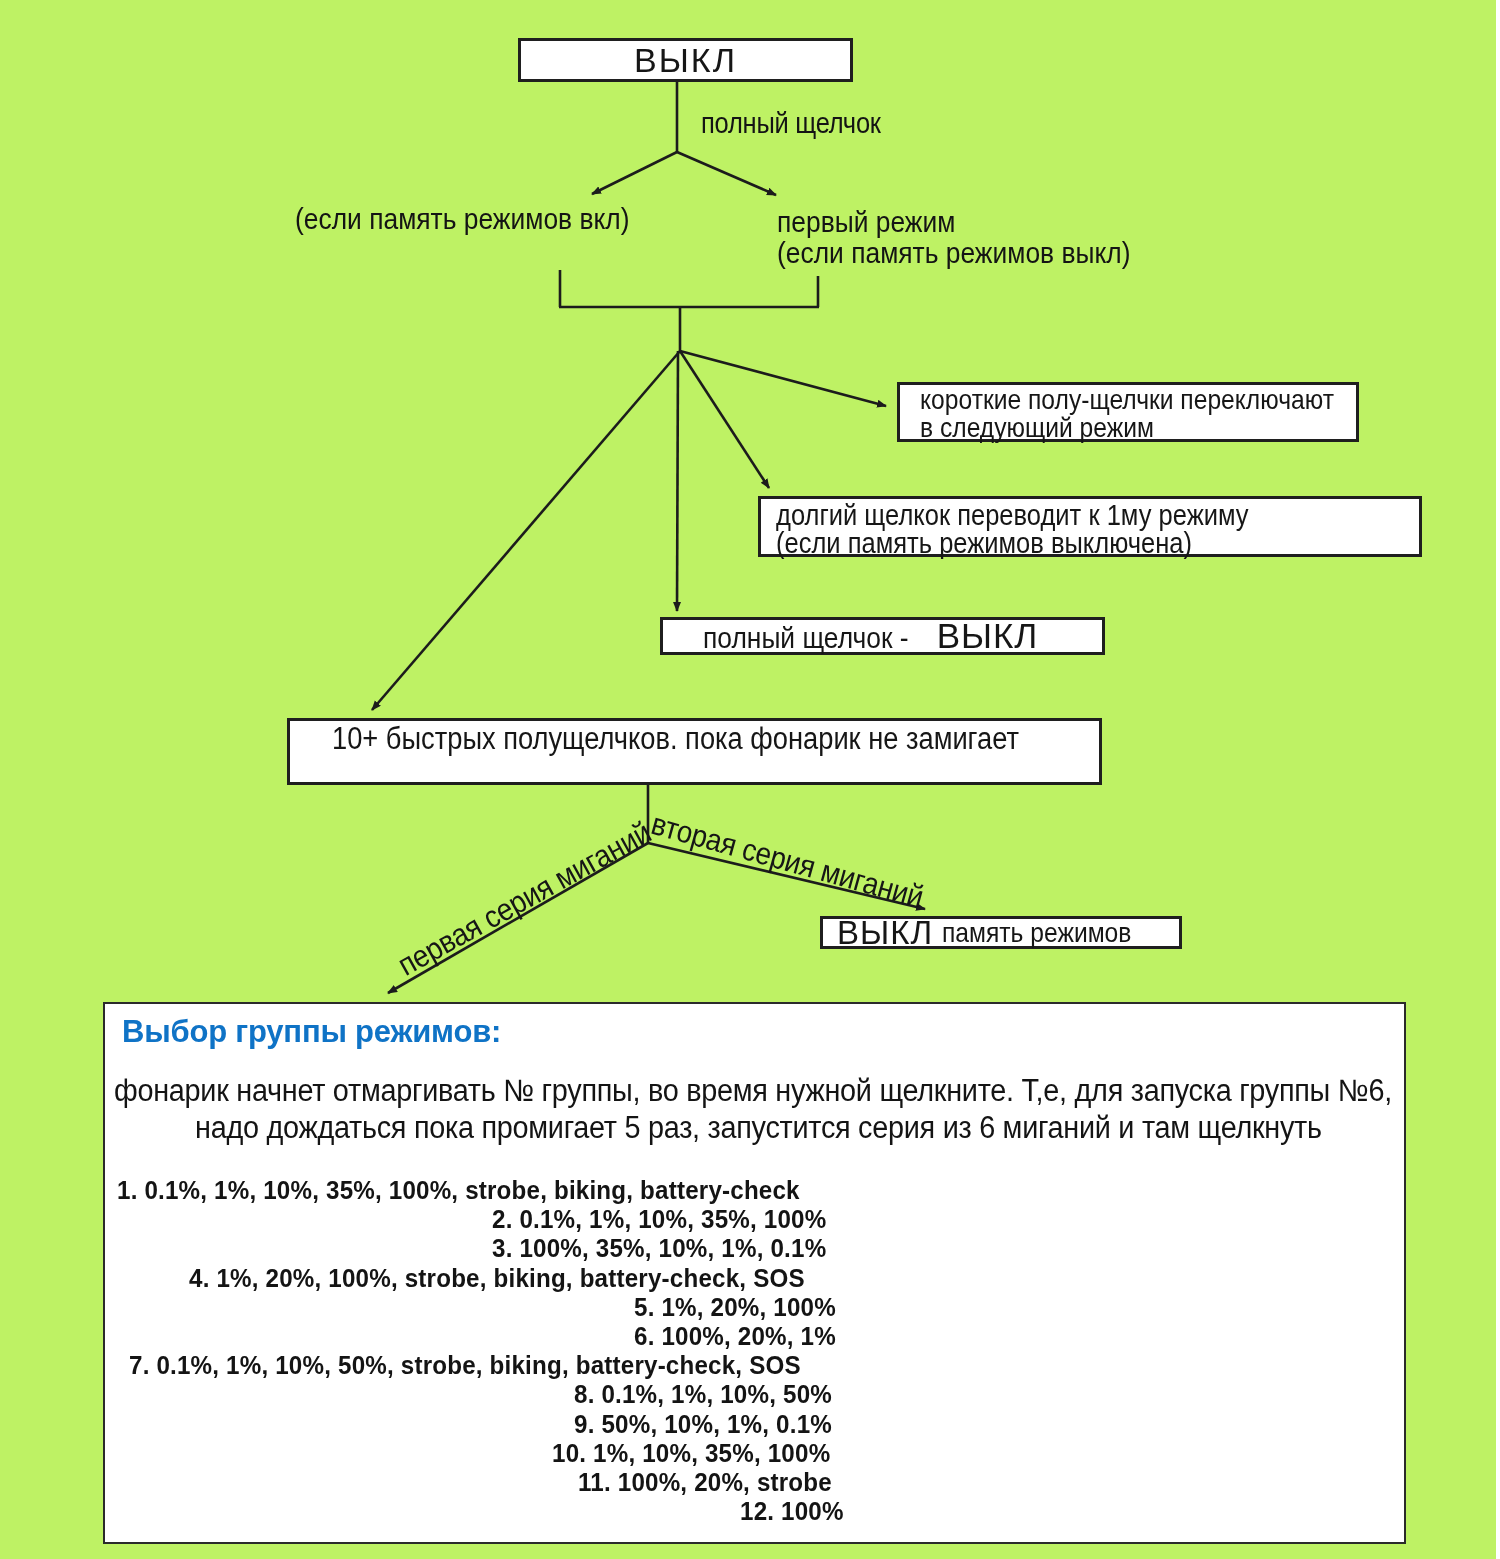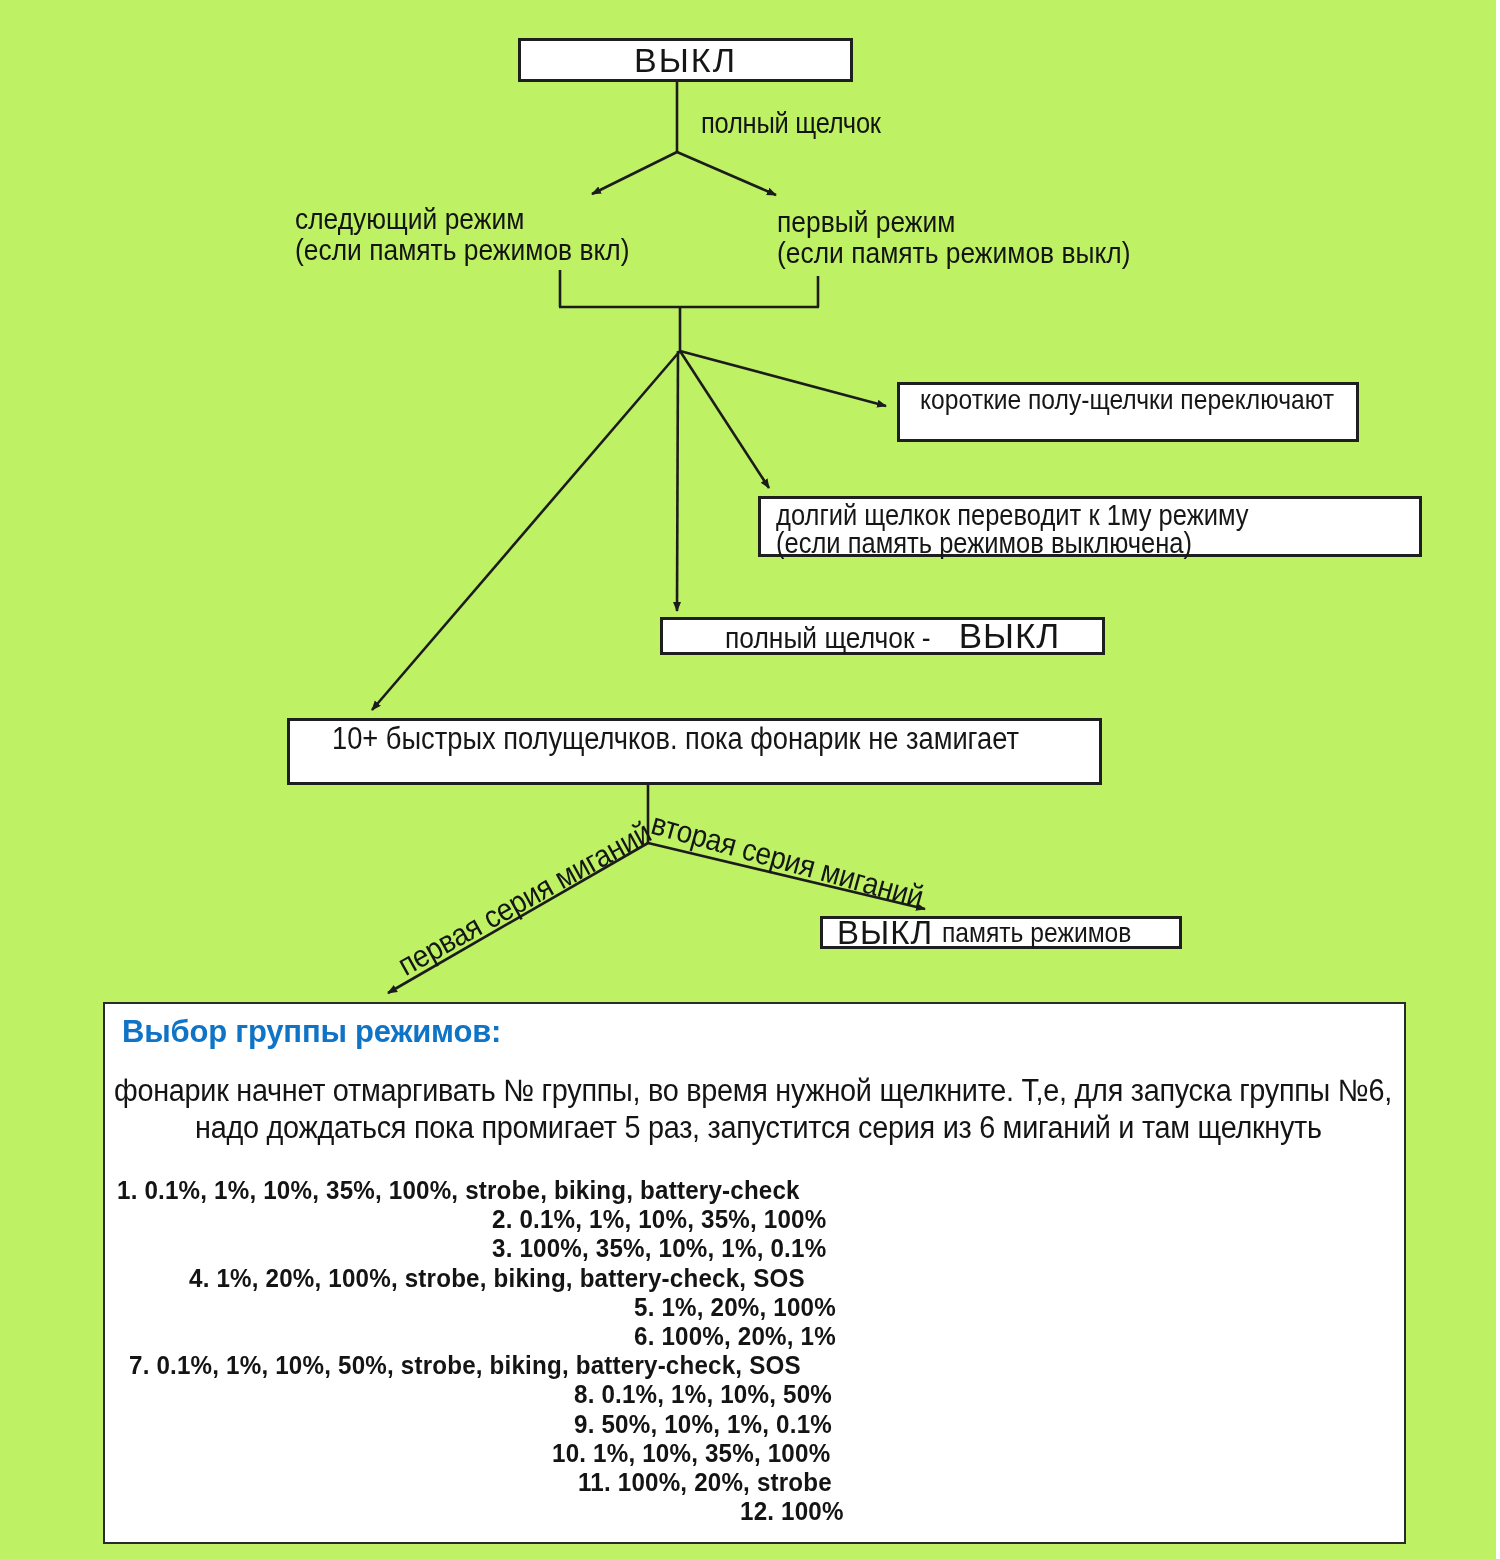--- a/index.html
+++ b/index.html
@@ -52,39 +52,39 @@
 
   <div class="box" style="left:518px;top:38px;width:335px;height:44px;display:flex;align-items:center;justify-content:center;">
     <span class="offtext">ВЫКЛ</span>
   </div>
 
   <div class="lbl flow" style="left:701px;top:108px;">
     <span class="cond">полный щелчок</span>
   </div>
 
   <div class="lbl" style="left:295px;top:203px;font-size:30px;line-height:31px;">
-    <div class="line2"><span class="cond">следующий режим</span></div>
     <div class="line2"><span class="cond">(если память режимов вкл)</span></div>
   </div>
 
   <div class="lbl" style="left:777px;top:206px;font-size:30px;line-height:31px;">
     <div class="line2"><span class="cond">первый режим</span></div>
     <div class="line2"><span class="cond">(если память режимов выкл)</span></div>
   </div>
 
   <div class="box" style="left:897px;top:382px;width:462px;height:60px;padding:1px 4px 0 20px;font-size:28px;line-height:28px;">
     <div class="line2"><span class="cond">короткие полу-щелчки переключают</span></div>
+    <div class="line2"><span class="cond">в следующий режим</span></div>
   </div>
 
   <div class="box" style="left:758px;top:496px;width:664px;height:61px;padding:2px 16px 0 15px;font-size:29px;line-height:28px;">
     <div class="line2"><span class="cond">долгий щелкок переводит к 1му режиму</span></div>
     <div class="line2"><span class="cond">(если память режимов выключена)</span></div>
   </div>
 
-  <div class="box" style="left:660px;top:617px;width:445px;height:38px;display:flex;align-items:center;padding-left:62px;">
+  <div class="box" style="left:660px;top:617px;width:445px;height:38px;display:flex;align-items:center;padding-left:40px;">
     <span class="line2" style="font-size:30px;">
       <span class="cond">полный щелчок - </span><span style="font-size:35px;letter-spacing:1px;">ВЫКЛ</span>
     </span>
   </div>
 
   <div class="box" style="left:287px;top:718px;width:815px;height:67px;display:flex;padding-left:42px;font-size:31px;">
     <span class="cond">10+ быстрых полущелчков. пока фонарик не замигает</span>
   </div>
 
   <div class="rot rot1" style="left:392px;top:952px;">первая серия миганий</div>

